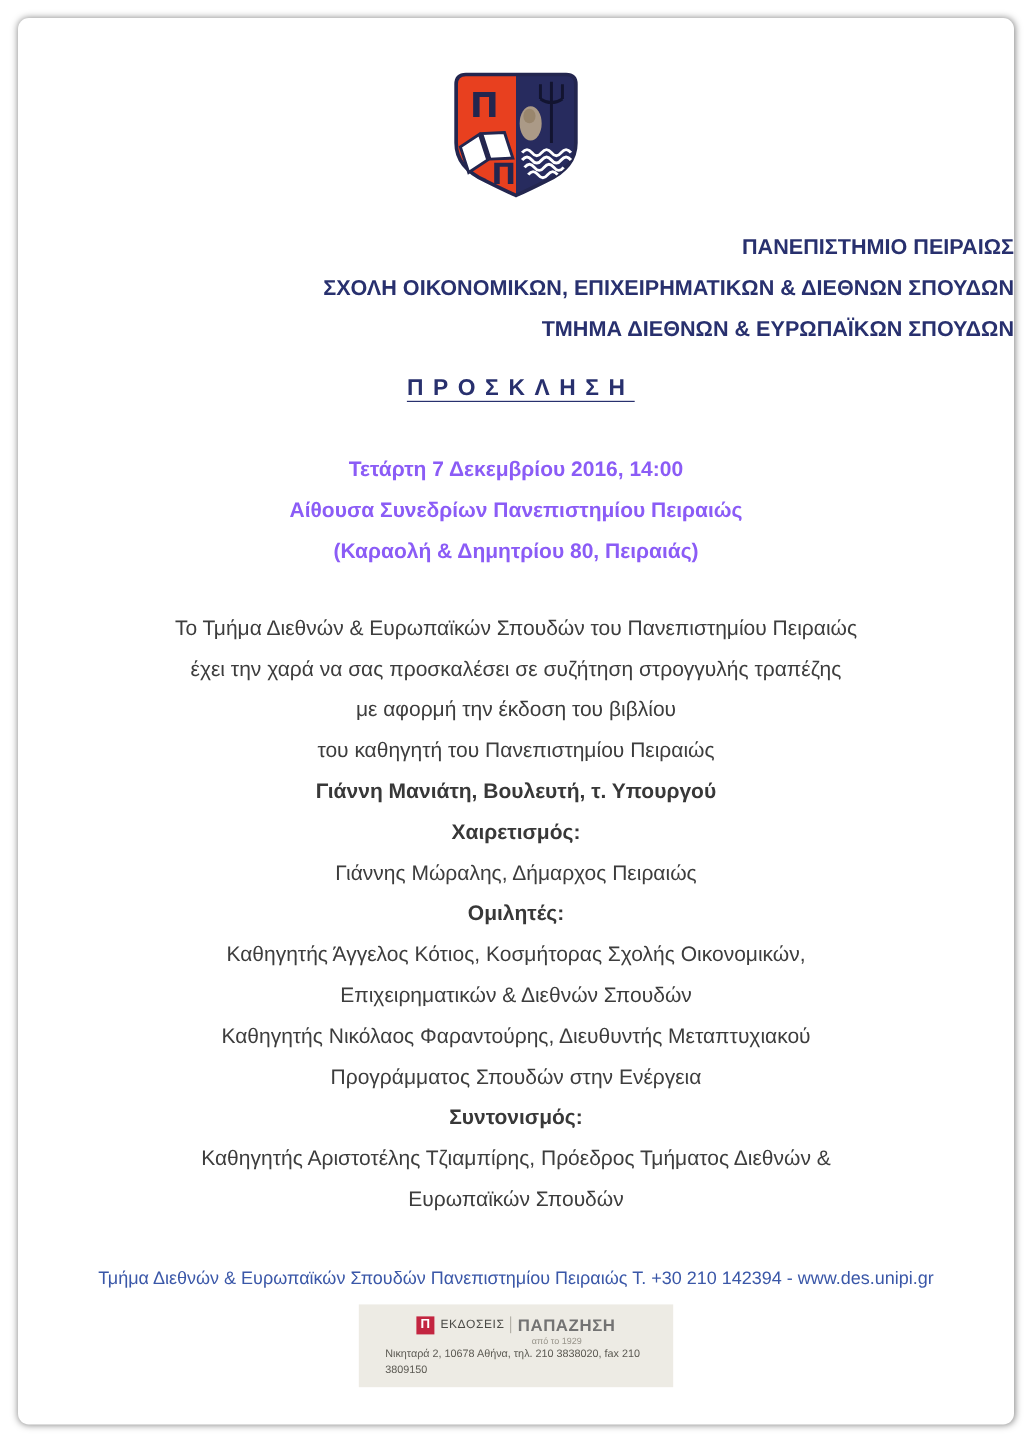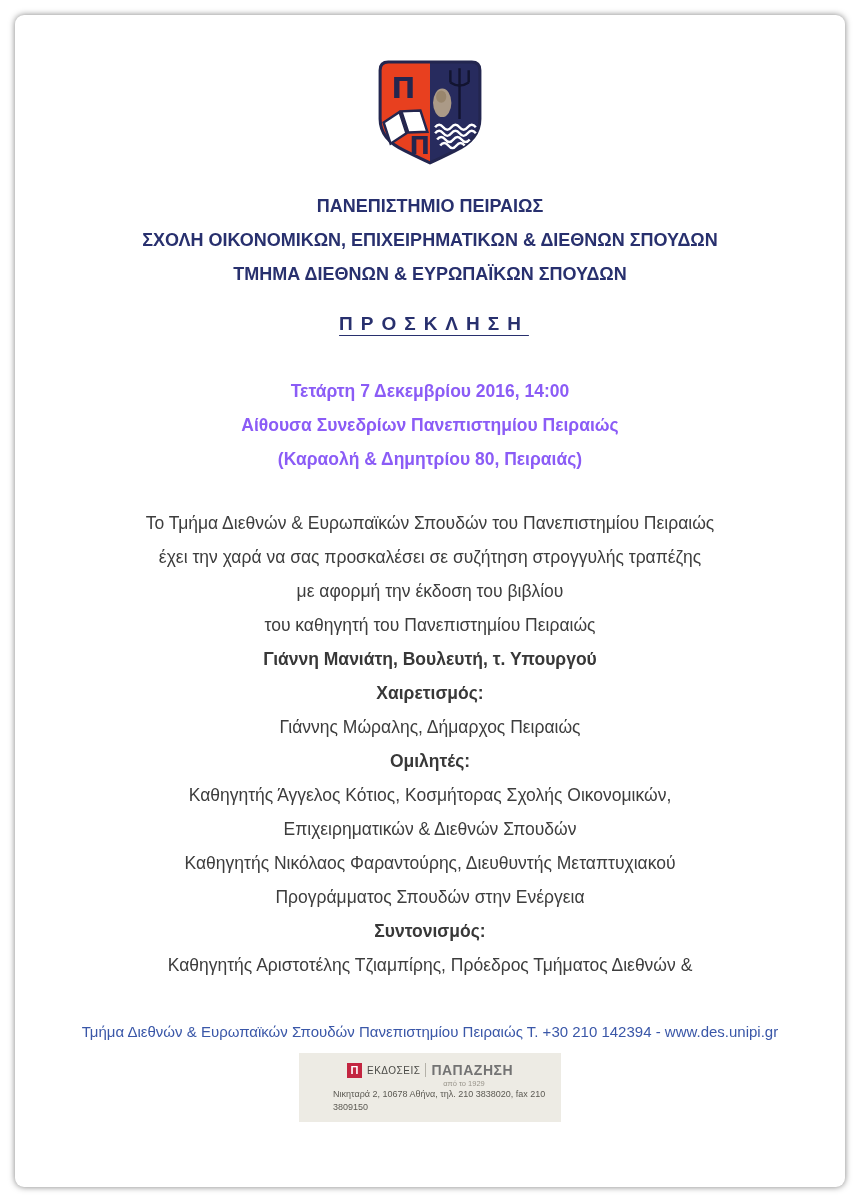--- a/index.html
+++ b/index.html
@@ -9,21 +9,21 @@
   }
   .sheet{
     position:absolute;left:15px;top:15px;width:830px;height:1172px;
     background:#ffffff;border-radius:9px;
     box-shadow:0 0 6px rgba(0,0,0,.5);
     overflow:hidden;text-align:center;
   }
   
   .crest{margin:45px auto 0;width:112px;height:108px;display:block;}
   
-  .uni-header{margin-top:21px;color:#28306e;font-weight:bold;font-size:18px;line-height:34px;}
+  .uni-header{margin-top:21px;color:#28306e;font-weight:bold;font-size:18px;line-height:34px;text-align:right;}
   
   .inv-title{
     margin-top:18px;color:#28306e;font-weight:bold;font-size:19px;line-height:30px;
     letter-spacing:8px;text-indent:8px;text-decoration:underline;
     text-underline-offset:5px;
   }
   
   .event{margin-top:35px;color:#8b5cf6;font-weight:bold;font-size:17.5px;line-height:34px;}
   
   .body{margin-top:30px;color:#3d3d3d;font-size:17.5px;line-height:34px;font-weight:normal;}
@@ -36,21 +36,21 @@
   }
   .pubrow{display:flex;align-items:center;justify-content:center;gap:5px;}
   .pubsq{
     width:15px;height:15px;background:#c32540;color:#ffffff;display:inline-flex;
     align-items:center;justify-content:center;font-size:11px;font-weight:bold;flex:0 0 auto;
   }
   .pubed{color:#4a4a46;font-size:10px;letter-spacing:.5px;}
   .pubdiv{width:1px;height:14px;background:#b4b1a8;display:inline-block;}
   .pubname{color:#737373;font-size:14px;font-weight:bold;letter-spacing:.5px;}
   .pubsince{color:#98948a;font-size:7.5px;text-align:center;margin:1px 0 0 68px;}
-  .pubaddr{color:#5c5a53;font-size:9px;line-height:13px;text-align:left;margin-left:24px;}
+  .pubaddr{color:#5c5a53;font-size:9px;line-height:13px;text-align:left;margin-left:12px;}
 </style>
 </head>
 <body>
 
 <div class="sheet">
 
   <svg class="crest" viewBox="0 0 110 106" width="112" height="108" aria-hidden="true">
 
     <path d="M55 2 L14 2 Q6 2 6 10 L6 58 Q6 78 30 89 Q44 96 55 101 Z" fill="#e8401f"></path>
 
@@ -107,20 +107,21 @@
     <div class="b">Γιάννη Μανιάτη, Βουλευτή, τ. Υπουργού</div>
     <div class="b">Χαιρετισμός:</div>
     <div>Γιάννης Μώραλης, Δήμαρχος Πειραιώς</div>
     <div class="b">Ομιλητές:</div>
     <div>Καθηγητής Άγγελος Κότιος, Κοσμήτορας Σχολής Οικονομικών,</div>
     <div>Επιχειρηματικών &amp; Διεθνών Σπουδών</div>
     <div>Καθηγητής Νικόλαος Φαραντούρης, Διευθυντής Μεταπτυχιακού</div>
     <div>Προγράμματος Σπουδών στην Ενέργεια</div>
     <div class="b">Συντονισμός:</div>
     <div>Καθηγητής Αριστοτέλης Τζιαμπίρης, Πρόεδρος Τμήματος Διεθνών &amp;</div>
+    <div>Ευρωπαϊκών Σπουδών</div>
   </div>
 
   <div class="contact">Τμήμα Διεθνών &amp; Ευρωπαϊκών Σπουδών Πανεπιστημίου Πειραιώς Τ. +30 210 142394 - www.des.unipi.gr</div>
 
   <div class="pubbox">
     <div class="pubrow">
       <span class="pubsq">Π</span>
       <span class="pubed">ΕΚΔΟΣΕΙΣ</span>
       <span class="pubdiv"></span>
       <span class="pubname">ΠΑΠΑΖΗΣΗ</span>

